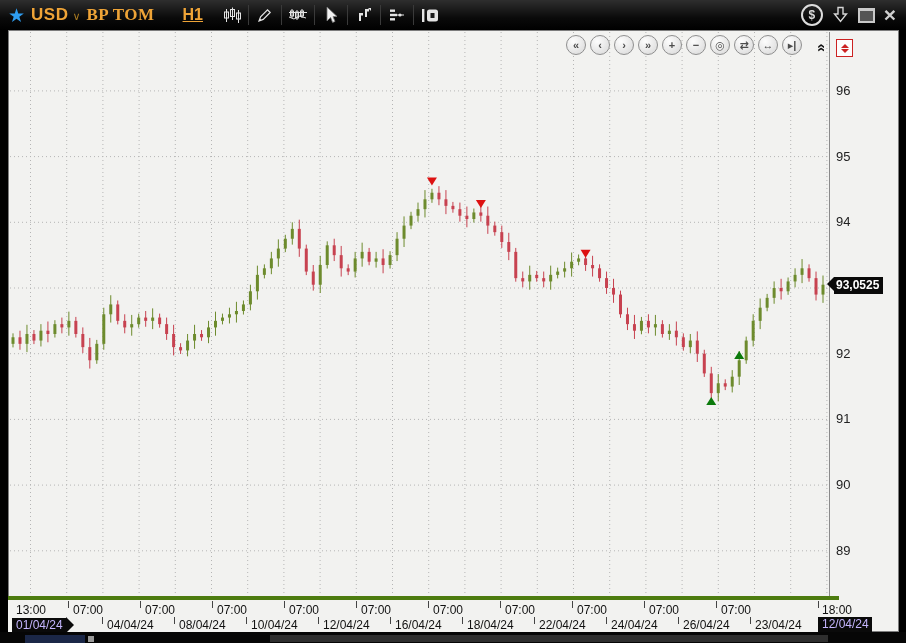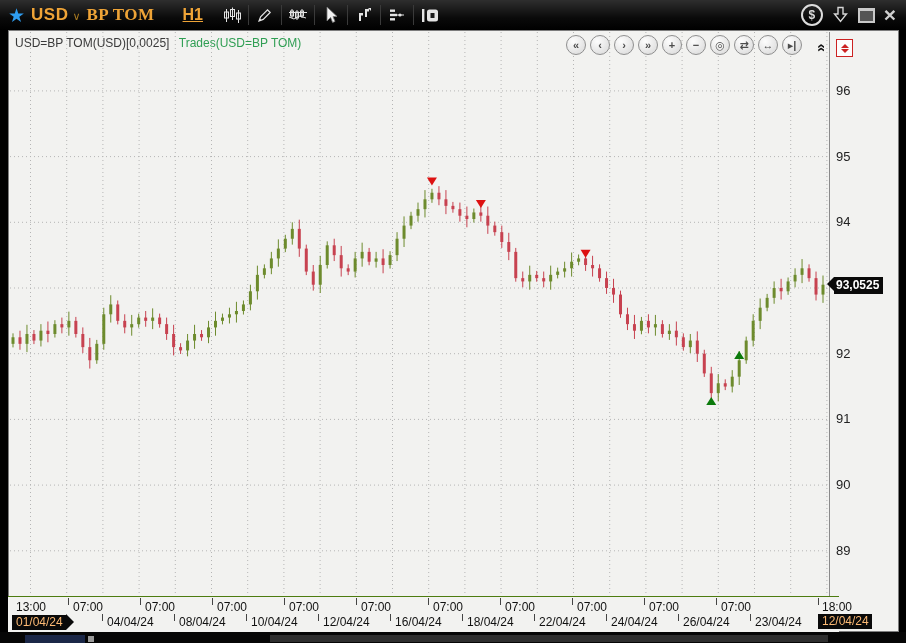--- a/index.html
+++ b/index.html
@@ -43,25 +43,25 @@
           border-bottom:4px solid #cc2222;}
   .tri-dn{width:0;height:0;border-left:4px solid transparent;border-right:4px solid transparent;
           border-top:4px solid #cc2222;}
   .ylab{position:absolute;left:836px;font-size:13px;color:#222;}
   .pricetag{position:absolute;left:827px;top:277px;display:flex;align-items:flex-start;}
   .pt-arrow{width:0;height:0;border-top:7px solid transparent;border-bottom:7px solid transparent;
             border-right:7px solid #0a0a0a;}
   .pt-box{background:#0a0a0a;color:#fff;font-size:12px;font-weight:bold;padding:1px 4px 2px 2px;}
   
   .xaxis{position:absolute;left:8px;top:596px;width:831px;height:36px;background:#f2f2f0;
-         border-top:1px solid #4d7c0f;box-sizing:border-box;}
+         border-top:4px solid #4d7c0f;box-sizing:border-box;}
   .xtime,.xdate{position:absolute;font-size:12px;color:#111;white-space:nowrap;}
   .xtick{position:absolute;width:1px;background:#444;}
   .datetag{position:absolute;display:flex;align-items:center;}
-  .dt-box{background:#0a0a0a;color:#fdba74;font-size:12px;padding:0 3px 1px 4px;}
+  .dt-box{background:#0a0a0a;color:#c4b5fd;font-size:12px;padding:0 3px 1px 4px;}
   .dt-arrow{width:0;height:0;border-top:8px solid transparent;border-bottom:8px solid transparent;
             border-left:8px solid #0a0a0a;}
   
   .bottomstrip{position:absolute;left:0;top:632px;width:906px;height:11px;background:#060606;}
   .bs-navy{position:absolute;left:25px;top:3px;width:60px;height:8px;background:#1b2747;}
   .bs-gray{position:absolute;left:88px;top:4px;width:6px;height:6px;background:#9a9a9a;}
   .bs-bar{position:absolute;left:270px;top:3px;width:558px;height:7px;background:#2e2e2e;}
 </style>
 </head>
 <body>
@@ -428,24 +428,20 @@
       <line x1="813" y1="243.51700000000014" x2="813" y2="270.84819999999996" stroke="#6d8b2d" stroke-width="1"></line>
       <rect x="811.5" y="252.71500000000017" width="3" height="9.854999999999478" fill="#6d8b2d"></rect>
       <polygon points="416.9655172413793,145.5659999999997 426.9655172413793,145.5659999999997 421.9655172413793,153.5659999999997" fill="#dd1111"></polygon>
       <polygon points="465.84482758620686,167.90399999999994 475.84482758620686,167.90399999999994 470.84482758620686,175.90399999999994" fill="#dd1111"></polygon>
       <polygon points="570.5862068965517,217.83600000000027 580.5862068965517,217.83600000000027 575.5862068965517,225.83600000000027" fill="#dd1111"></polygon>
       <polygon points="696.2758620689655,373.0039999999999 706.2758620689655,373.0039999999999 701.2758620689655,365.0039999999999" fill="#0b7a0b"></polygon>
       <polygon points="724.2068965517241,327.0139999999997 734.2068965517241,327.0139999999997 729.2068965517241,319.0139999999997" fill="#0b7a0b"></polygon>
       <line x1="819.5" y1="0" x2="819.5" y2="564" stroke="#8a8a8a"></line>
     </svg>
 
-  <div class="legend">
-    <span class="main">USD=BP TOM(USD)[0,0025]</span>
-    <span class="trades">Trades(USD=BP TOM)</span>
-  </div>
 
   <div class="navbar" id="navbar">
       <div class="navbtn">«</div>
       <div class="navbtn">‹</div>
       <div class="navbtn">›</div>
       <div class="navbtn">»</div>
       <div class="navbtn">+</div>
       <div class="navbtn">−</div>
       <div class="navbtn">◎</div>
       <div class="navbtn">⇄</div>

